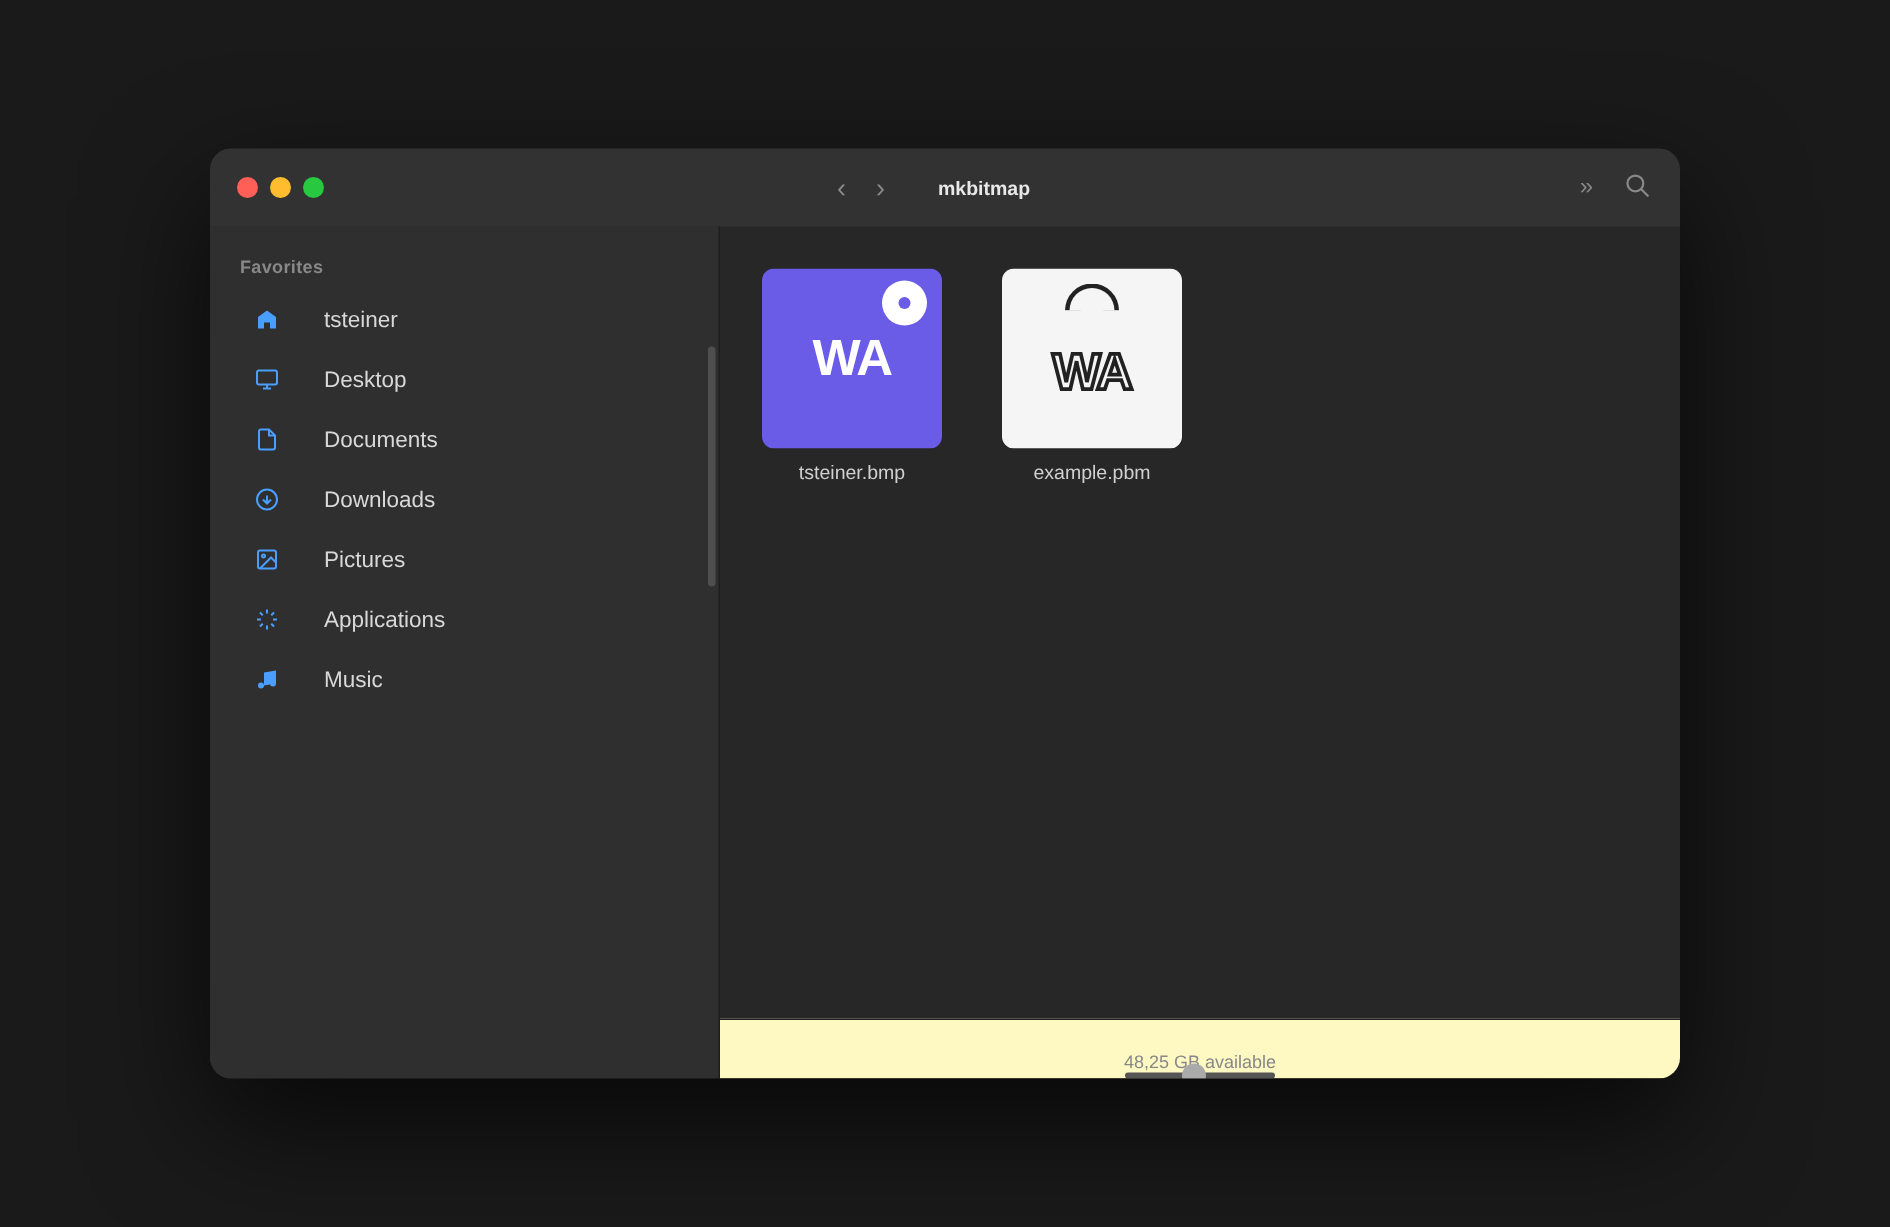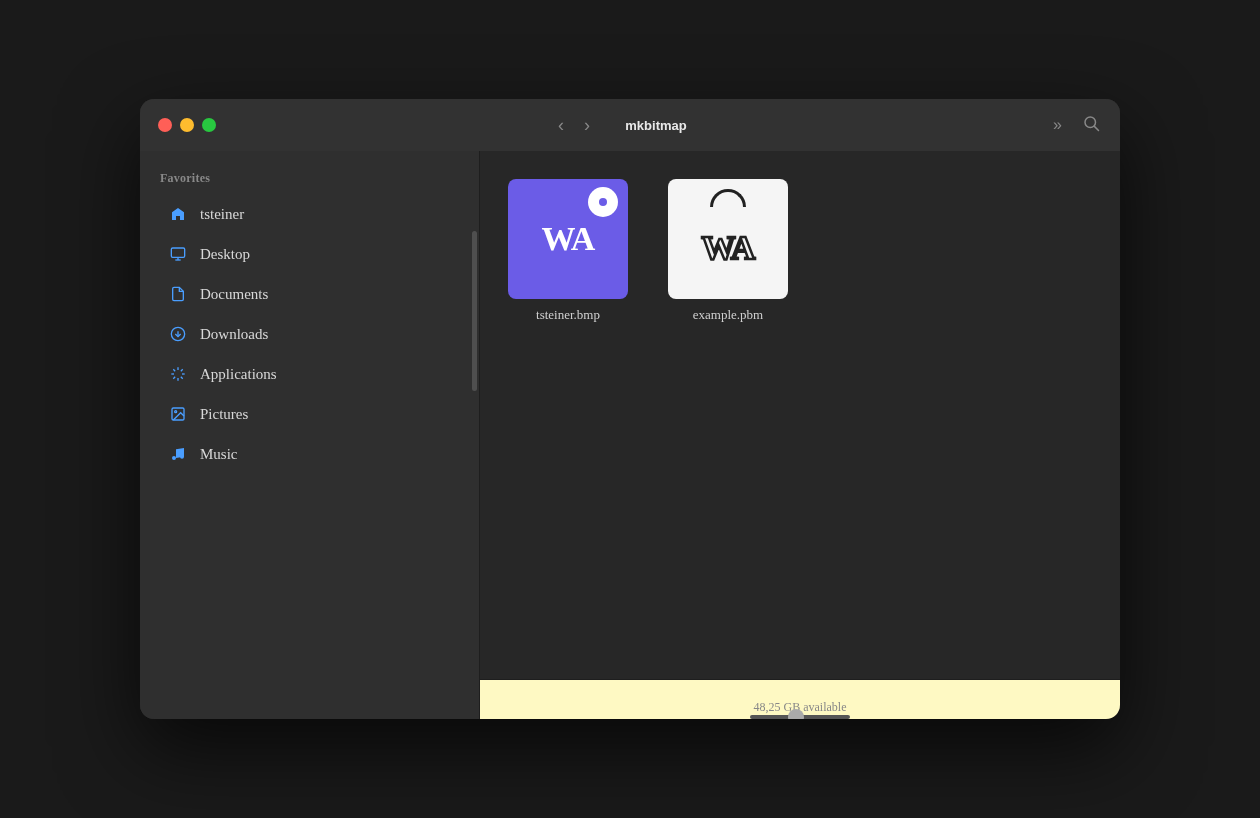--- a/index.html
+++ b/index.html
@@ -94,21 +94,20 @@
       font-size: 16px;
       cursor: pointer;
       padding: 2px;
     }
 
     
     .main-content {
       display: flex;
       flex: 1;
       overflow: hidden;
-      font-family: Liberation Serif, serif;
     }
 
     
     .sidebar {
       width: 340px;
       background: #2f2f2f;
       border-right: 1px solid #1e1e1e;
       flex-shrink: 0;
       display: flex;
       flex-direction: column;
@@ -121,21 +120,21 @@
       font-size: 12px;
       font-weight: 600;
       color: #888;
       padding: 8px 20px 8px 20px;
       letter-spacing: 0.02em;
     }
 
     .sidebar-item {
       display: flex;
       align-items: center;
-      gap: 12px;
+      gap: 28px;
       padding: 9px 20px;
       cursor: pointer;
       border-radius: 6px;
       margin: 1px 8px;
     }
 
     .sidebar-icon {
       width: 20px;
       height: 20px;
       color: #4a9eff;
@@ -384,42 +383,42 @@
               <polyline points="8,12 12,16 16,12"></polyline>
               <line x1="12" y1="8" x2="12" y2="16"></line>
             </svg>
         </div>
         <span class="sidebar-label">Downloads</span>
       </div>
 
       <div class="sidebar-item">
         <div class="sidebar-icon">
           <svg width="16" height="16" viewBox="0 0 24 24" fill="none" stroke="#4a9eff" stroke-width="2">
+              <rect x="3" y="3" width="18" height="18" rx="2"></rect>
+              <circle cx="8.5" cy="8.5" r="1.5"></circle>
+              <polyline points="21,15 16,10 5,21"></polyline>
+            </svg>
+        </div>
+        <span class="sidebar-label">Pictures</span>
+      </div>
+
+      <div class="sidebar-item">
+        <div class="sidebar-icon">
+          <svg width="16" height="16" viewBox="0 0 24 24" fill="none" stroke="#4a9eff" stroke-width="2">
               <line x1="12" y1="2" x2="12" y2="6"></line>
               <line x1="12" y1="18" x2="12" y2="22"></line>
               <line x1="4.93" y1="4.93" x2="7.76" y2="7.76"></line>
               <line x1="16.24" y1="16.24" x2="19.07" y2="19.07"></line>
               <line x1="2" y1="12" x2="6" y2="12"></line>
               <line x1="18" y1="12" x2="22" y2="12"></line>
               <line x1="4.93" y1="19.07" x2="7.76" y2="16.24"></line>
               <line x1="16.24" y1="7.76" x2="19.07" y2="4.93"></line>
             </svg>
         </div>
         <span class="sidebar-label">Applications</span>
-      </div>
-
-      <div class="sidebar-item">
-        <div class="sidebar-icon">
-          <svg width="16" height="16" viewBox="0 0 24 24" fill="none" stroke="#4a9eff" stroke-width="2">
-              <rect x="3" y="3" width="18" height="18" rx="2"></rect>
-              <circle cx="8.5" cy="8.5" r="1.5"></circle>
-              <polyline points="21,15 16,10 5,21"></polyline>
-            </svg>
-        </div>
-        <span class="sidebar-label">Pictures</span>
       </div>
 
 
       <div class="sidebar-item">
         <div class="sidebar-icon">
           <svg width="16" height="16" viewBox="0 0 24 24" fill="#4a9eff">
               <path d="M9 18V5l12-2v13"></path>
               <circle cx="6" cy="18" r="3"></circle>
               <circle cx="18" cy="16" r="3"></circle>
             </svg>

